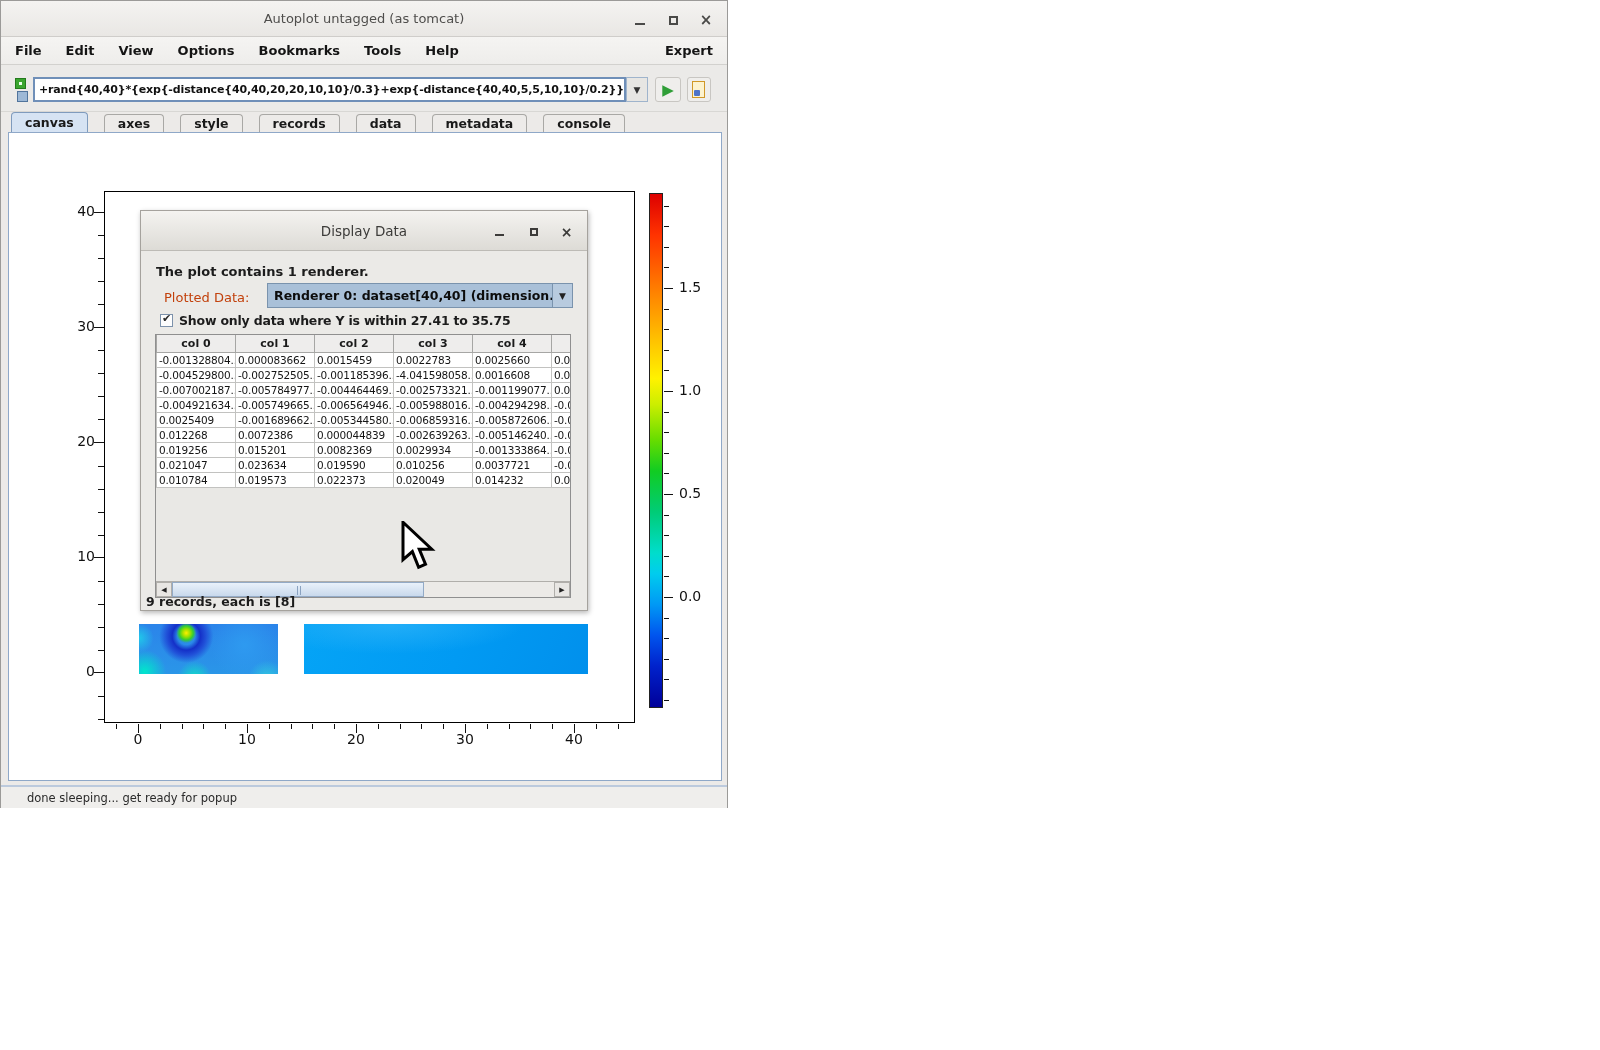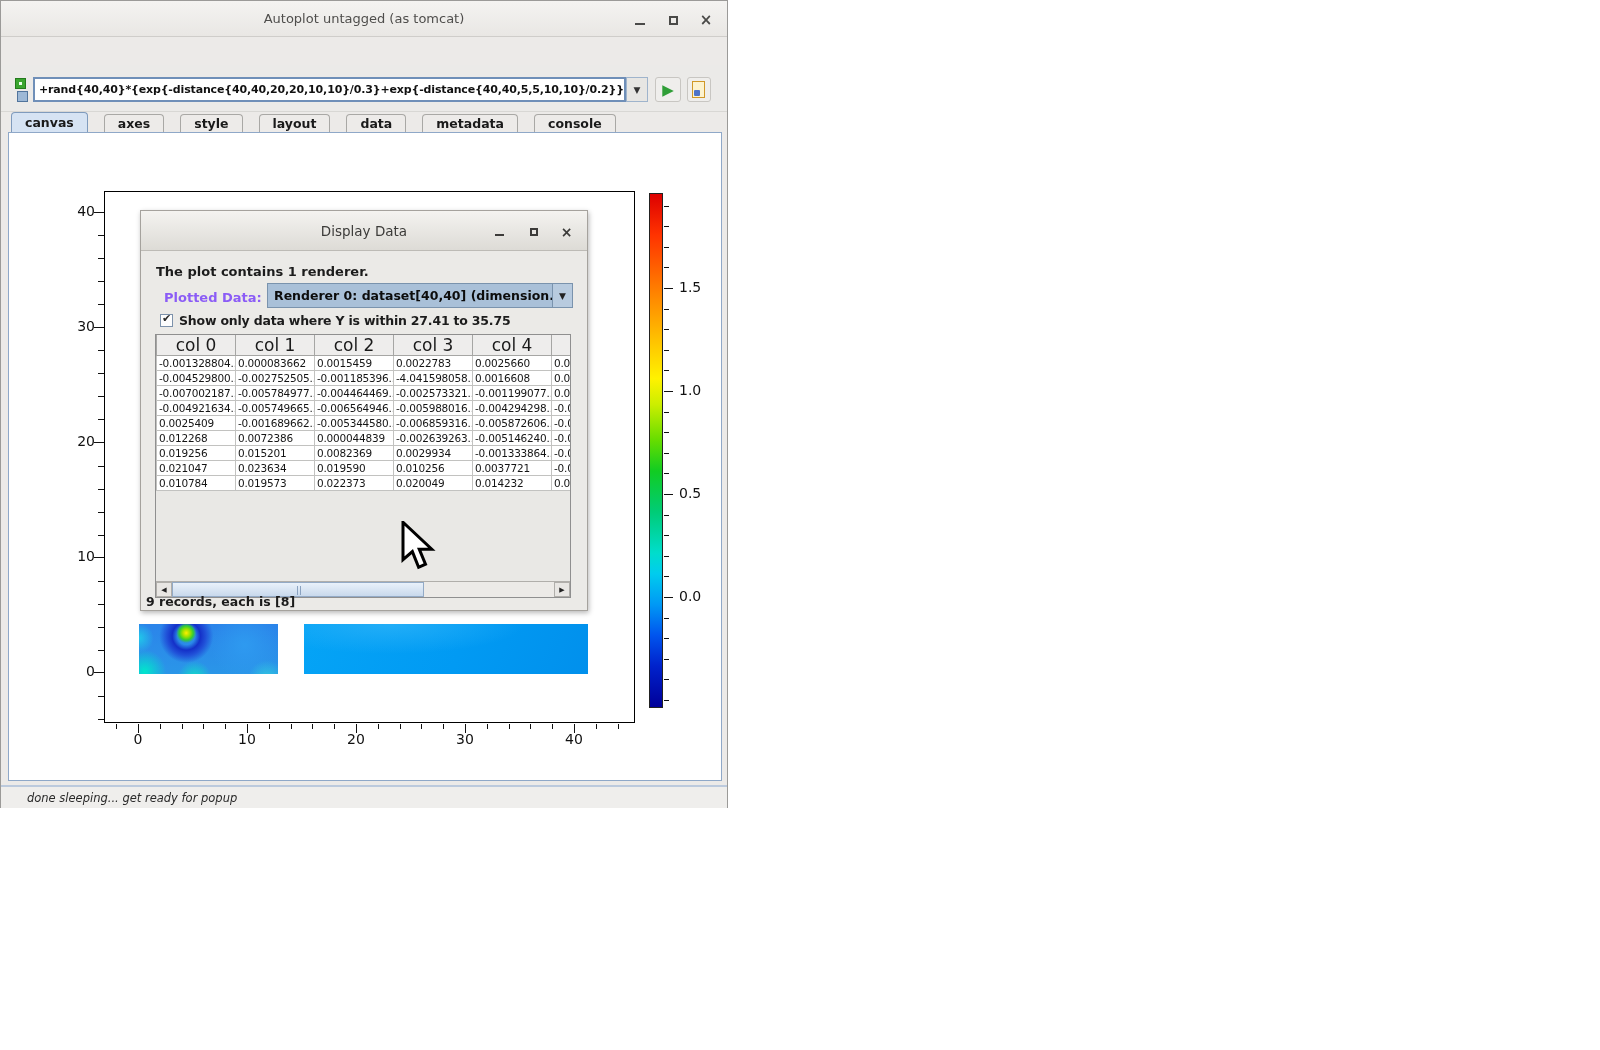--- a/index.html
+++ b/index.html
@@ -87,52 +87,52 @@
   .dlg-titlebar{position:absolute;left:0;top:0;width:100%;height:40px;
           background:linear-gradient(#f4f3f0,#dddbd6);border-bottom:1px solid #bdbbb6;}
   .dlg-title{position:absolute;width:100%;height:40px;line-height:40px;text-align:center;
           font-size:13.5px;color:#3c3b39;}
   .dlg-btn{position:absolute;top:12px;width:17px;height:17px;display:flex;align-items:center;
           justify-content:center;color:#3c3b39;}
   .dlg-btn .bar{width:9px;height:2px;background:#3c3b39;margin-top:7px;}
   .dlg-btn .box{width:8px;height:8px;border:2px solid #3c3b39;}
   .dlg-btn.close{font-size:14px;font-weight:bold;}
   .dlg-intro{position:absolute;left:15px;top:53px;font-size:13px;font-weight:bold;color:#1c1c1c;}
-  .dlg-plotted-label{position:absolute;left:23px;top:79px;font-size:13px;font-weight:bold;color:#8b5cf6;}
+  .dlg-plotted-label{position:absolute;left:23px;top:79px;font-size:13px;font-weight:normal;color:#c2410c;}
   .combo-box{position:absolute;left:126px;top:72px;width:306px;height:25px;background:#a9c0d8;
           border:1px solid #7a93ad;display:flex;align-items:center;}
   .combo-text{flex:1;padding-left:6px;font-size:12.5px;font-weight:bold;color:#0c0c0c;
           white-space:nowrap;overflow:hidden;}
   .combo-arrow{width:20px;height:100%;border-left:1px solid #7a93ad;background:#b8cbdf;
           display:flex;align-items:center;justify-content:center;font-size:9px;color:#222;}
   .chk-row{position:absolute;left:19px;top:102px;display:flex;align-items:center;}
   .chk-box{width:13px;height:13px;background:#fdfdfd;border:1px solid #7d92ab;position:relative;}
   .chk-box .mark{position:absolute;left:1px;top:-3px;font-size:11px;color:#2a2a2a;}
   .chk-label{margin-left:6px;font-size:12.5px;font-weight:bold;letter-spacing:-0.2px;color:#1c1c1c;}
   .scrollpane{position:absolute;left:14px;top:123px;width:416px;height:264px;background:#e9e8e5;
           border:1px solid #8f8f8f;overflow:hidden;}
   table.data{border-collapse:collapse;table-layout:fixed;width:416px;background:#fff;}
   table.data th{height:17px;background:#eeedec;border:1px solid #a6a6a4;border-top:none;
-          font-size:17px;font-weight:normal;color:#1a1a1a;padding:0;}
+          font-size:11px;font-weight:bold;color:#1a1a1a;padding:0;}
   table.data td{height:15px;border:1px solid #c2c2c0;background:#fff;font-size:10.5px;
           letter-spacing:-0.2px;color:#141414;padding:0 0 0 2px;white-space:nowrap;overflow:hidden;}
   .hscroll{position:absolute;left:0px;bottom:0px;width:414px;height:16px;background:#e4e2df;
           border-top:1px solid #b0aeaa;display:flex;}
   .hs-arrow{width:16px;height:15px;background:#e8e6e3;border:1px solid #b0aeaa;font-size:7px;
           display:flex;align-items:center;justify-content:center;color:#222;}
   .hs-track{flex:1;position:relative;background:#eceae7;}
   .hs-thumb{position:absolute;left:0px;top:0px;width:252px;height:15px;
           background:linear-gradient(#e9f1fa,#c9d9ec);border:1px solid #93aac6;}
   .hs-grip{position:absolute;left:124px;top:3px;width:6px;height:9px;
           background:repeating-linear-gradient(90deg,#8aa2c0 0 1px,transparent 1px 3px);}
   .dlg-records{position:absolute;left:5px;top:383px;font-size:12.5px;font-weight:bold;color:#1c1c1c;}
   
   .statusbar{position:absolute;left:0;top:784px;width:100%;height:23px;background:#efeeec;
           border-top:2px solid #bccadd;}
-  .status-text{position:absolute;left:26px;top:4px;font-size:11.5px;color:#2a2a2a;font-style:italic;}
+  .status-text{position:absolute;left:26px;top:4px;font-size:11.5px;color:#2a2a2a;}
   .cursor{position:absolute;left:400px;top:521px;z-index:50;}
 </style>
 </head>
 <body>
 
 <div class="screen">
   <div class="app-window">
 
     <div class="titlebar">
       <div class="title">Autoplot untagged (as tomcat)</div>
@@ -140,41 +140,54 @@
           <div class="bar"></div>
         </div>
       <div class="winbtn" style="left:663px;">
           <div class="box"></div>
         </div>
       <div class="winbtn close" style="left:696px;">
           <span>×</span>
         </div>
     </div>
 
+    <div class="menubar">
+      <span id="menu-items" style="display:flex;">
+          <span class="menu-item">File</span>
+          <span class="menu-item">Edit</span>
+          <span class="menu-item">View</span>
+          <span class="menu-item">Options</span>
+          <span class="menu-item">Bookmarks</span>
+          <span class="menu-item">Tools</span>
+          <span class="menu-item">Help</span>
+        </span>
+      <span class="menu-spacer"></span>
+      <span class="menu-expert">Expert</span>
+    </div>
 
     <div class="toolbar">
       <div class="ds-icon green"></div>
       <div class="ds-icon blue"></div>
       <div class="uri-field">+rand{40,40}*{exp{-distance{40,40,20,20,10,10}/0.3}+exp{-distance{40,40,5,5,10,10}/0.2}}</div>
       <div class="uri-drop">
           <span>▼</span>
         </div>
       <div class="play-btn">
           <span>▶</span>
         </div>
       <div class="inspect-btn">
           <div class="page"></div>
         </div>
     </div>
 
     <div class="tabbar" id="tabs">
         <div class="tab selected">canvas</div>
         <div class="tab">axes</div>
         <div class="tab">style</div>
-        <div class="tab">layout</div>
+        <div class="tab">records</div>
         <div class="tab">data</div>
         <div class="tab">metadata</div>
         <div class="tab">console</div>
       </div>
 
     <div class="canvas-area"></div>
 
     <div id="plot-layer">
       <div class="plot-frame"></div>
       <div class="heat-left"></div>

